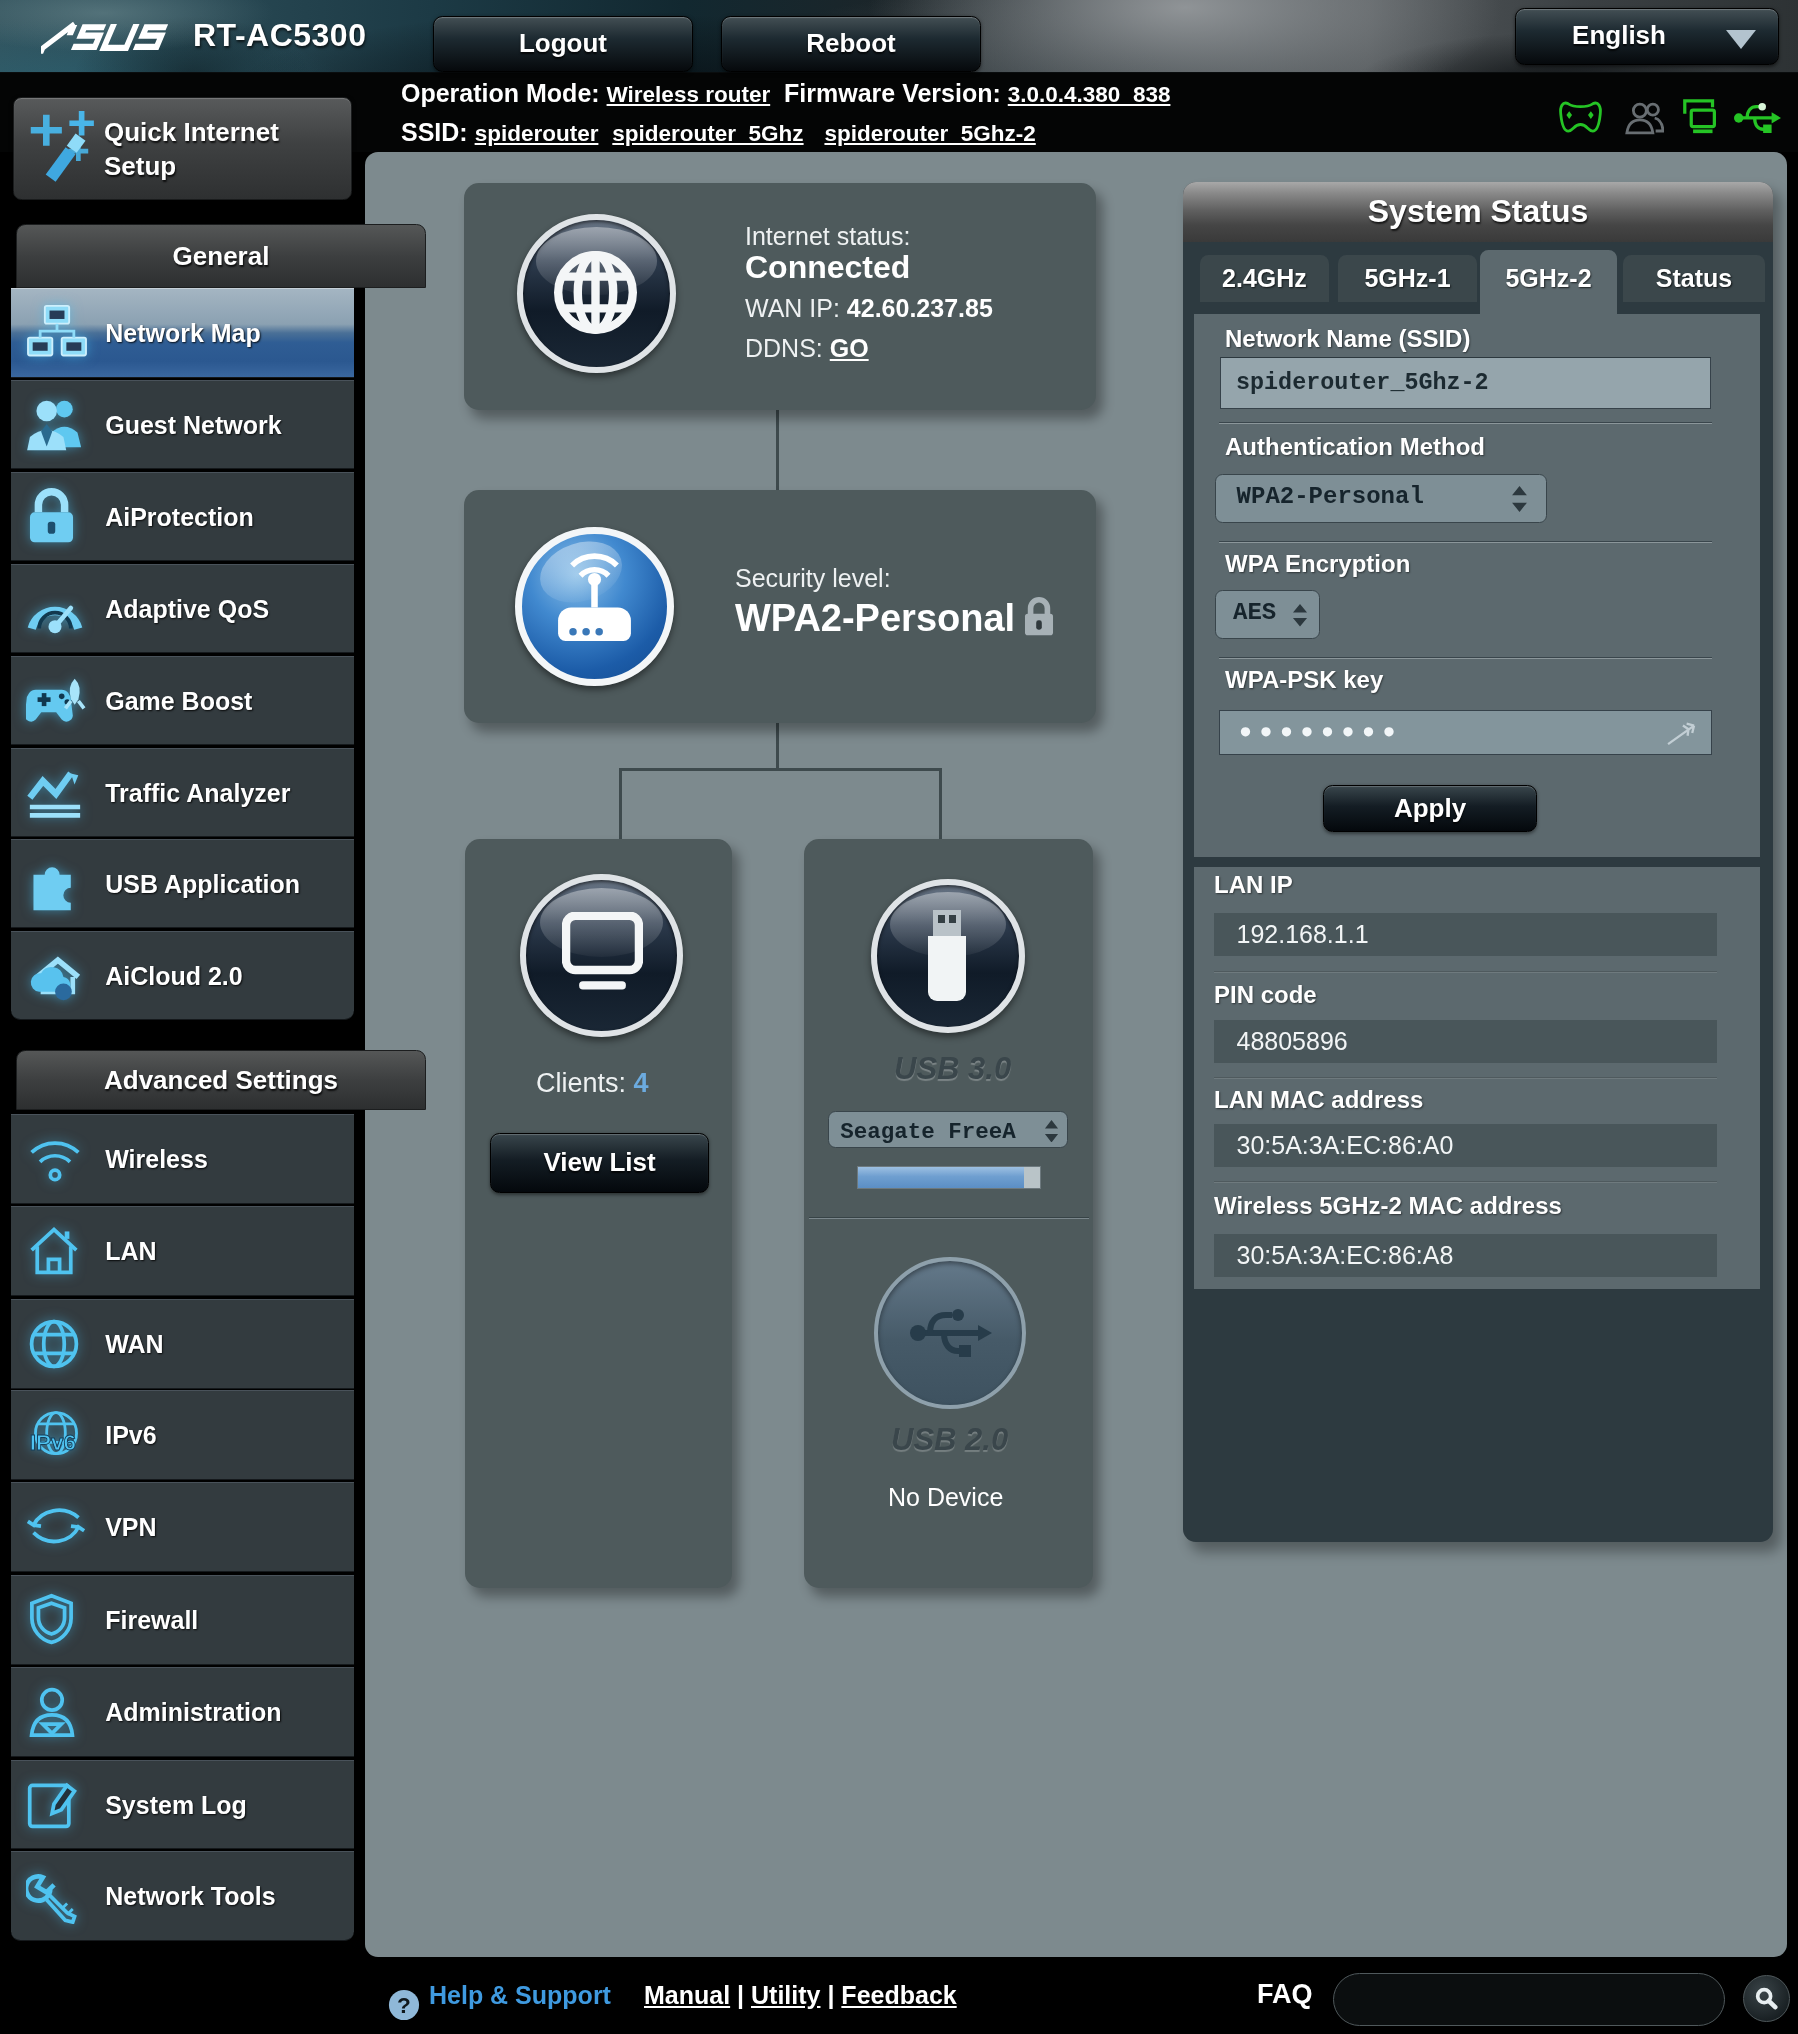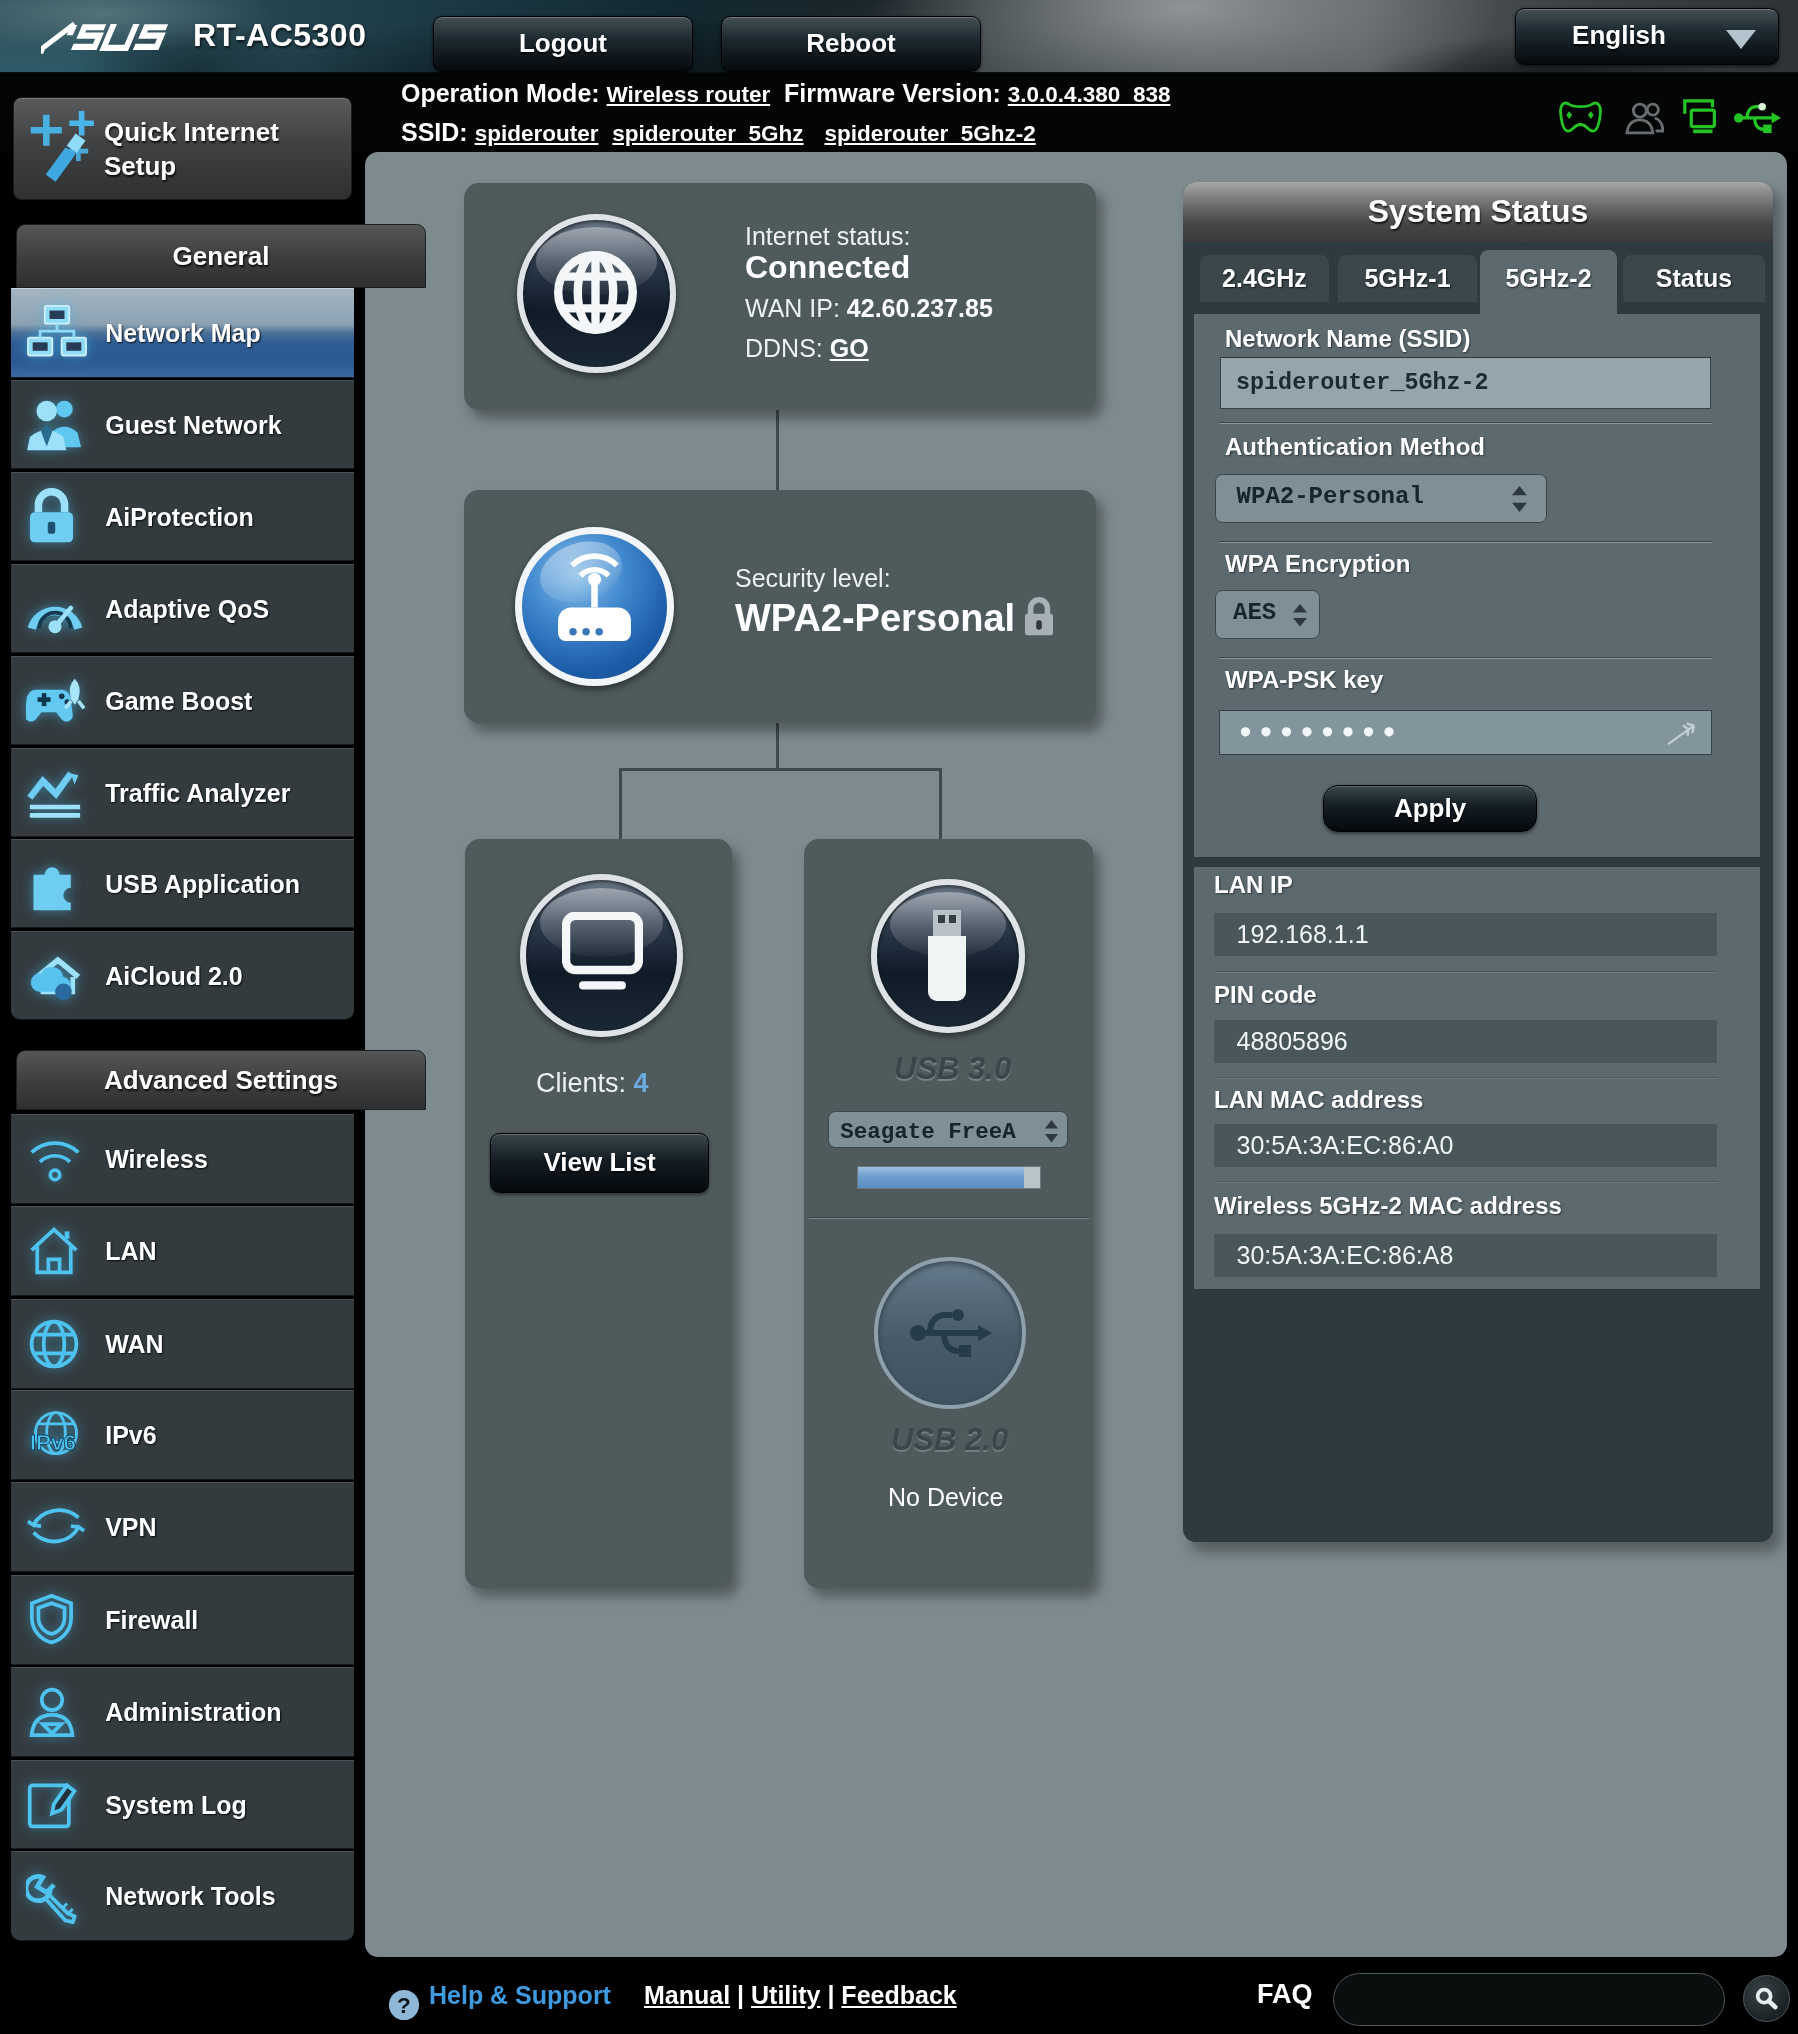--- a/index.html
+++ b/index.html
@@ -482,21 +482,21 @@
 <div class="abs fsep" style="left:1219px;top:658px;width:493px;"></div>
 <div class="abs flbl" style="left:1225px;top:666px;">WPA-PSK key</div>
 <div class="abs" style="left:1219px;top:710px;width:493px;height:45px;background:#83959c;border:0.9px solid #36424a;">
  <span style="position:absolute;left:19px;top:7.5px;color:#f2f6f8;font-size:21.5px;letter-spacing:7.5px;">●●●●●●●●</span>
  <svg style="position:absolute;right:13px;top:9.4px;" width="32" height="26" viewBox="0 0 34 28">
   <g stroke="#c2ced4" stroke-width="2.5" fill="none">
         <path d="M2 26 L30 6 M30 6 l-8 -2 M30 6 l-2 8 M24 10 l-6 -4 M24 10 l-1 7"></path>
       </g>
  </svg>
 </div>
-<div class="abs" id="apply" style="left:1323px;top:785px;width:214px;height:47px;font-size:26px;line-height:44px;border-radius:15px;">Apply</div>
+<div class="abs" id="apply" style="left:1323px;top:785px;width:214px;height:47px;font-size:26px;line-height:44px;">Apply</div>
 
 <div class="abs flbl" style="left:1214px;top:871px;">LAN IP</div>
 <div class="abs lrow" style="top:913px;">192.168.1.1</div>
 <div class="abs lsep" style="top:971px;"></div>
 <div class="abs flbl" style="left:1214px;top:981px;">PIN code</div>
 <div class="abs lrow" style="top:1020px;">48805896</div>
 <div class="abs lsep" style="top:1077px;"></div>
 <div class="abs flbl" style="left:1214px;top:1086px;">LAN MAC address</div>
 <div class="abs lrow" style="top:1124px;">30:5A:3A:EC:86:A0</div>
 <div class="abs lsep" style="top:1181px;"></div>

